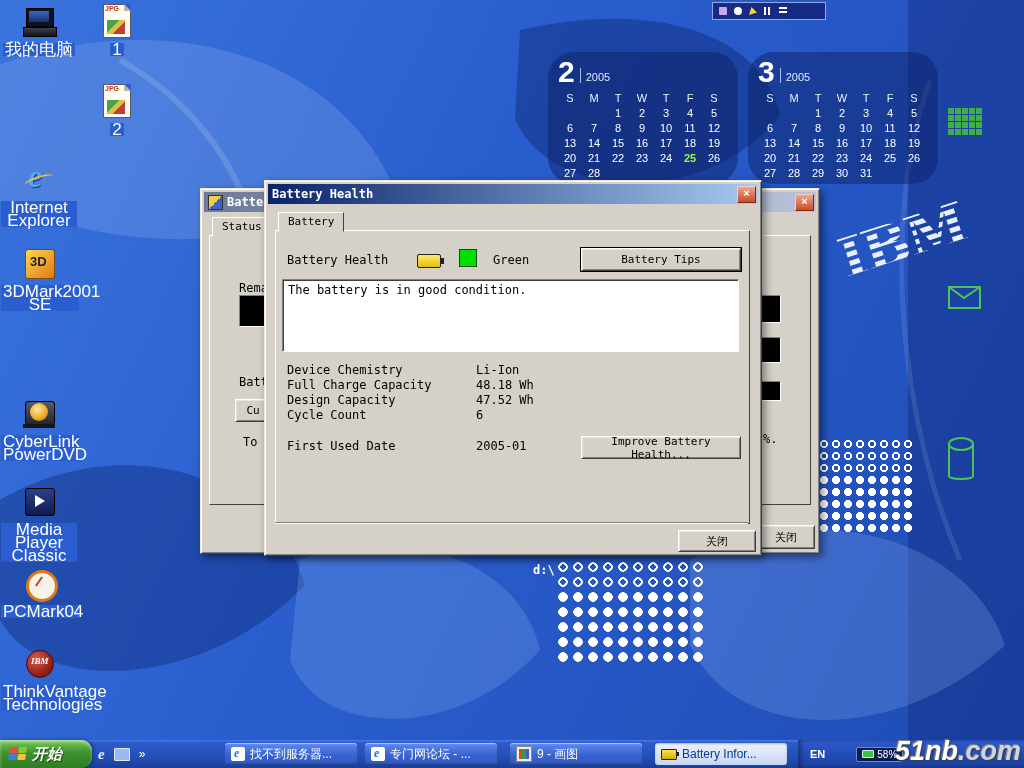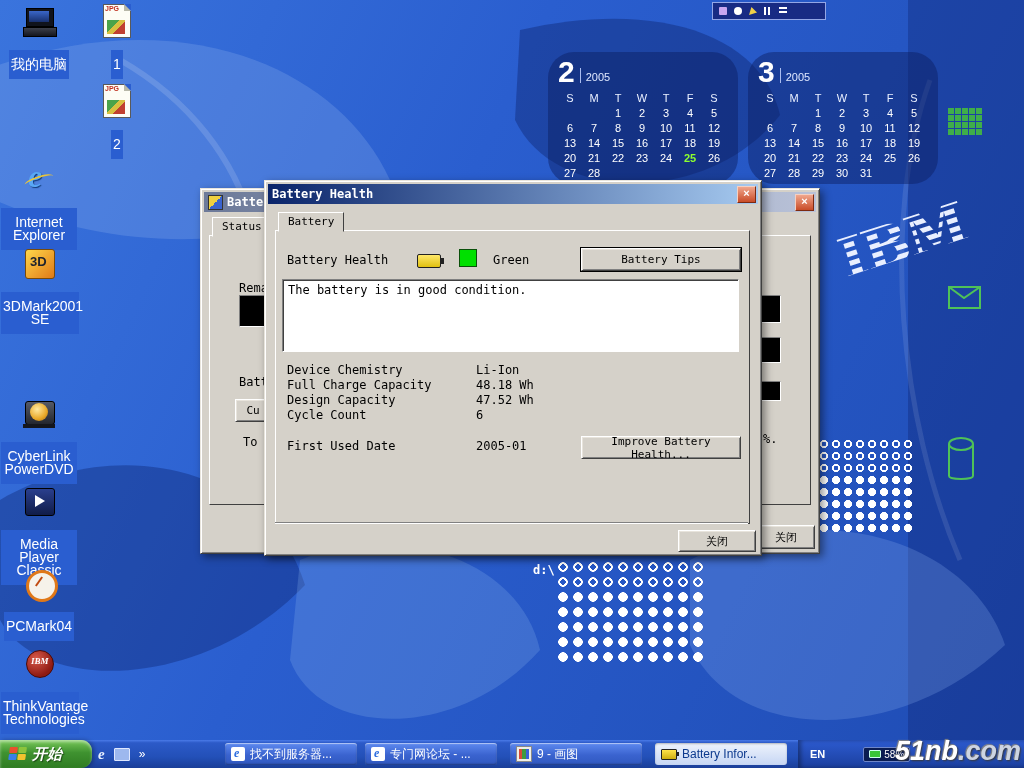--- a/index.html
+++ b/index.html
@@ -23,22 +23,22 @@
   .cal .mon{font-size:30px;font-weight:bold;line-height:28px;}
   .cal .vbar{width:1px;height:15px;background:#aabdf0;margin-bottom:3px;}
   .cal .yr{font-size:11px;padding-bottom:3px;color:#dfe8ff;}
   .cal .grid{display:grid;grid-template-columns:repeat(7,24px);row-gap:3px;margin-top:6px;font-size:11px;text-align:center;}
   .cal .dh{color:#eaf0ff;}
   .cal .d{color:#fff;}
   .cal .d.hl{color:#8cff2e;font-weight:bold;}
   
   .icon-block{position:absolute;width:76px;text-align:center;z-index:2;cursor:default;}
   .icon-block .art{width:34px;height:32px;margin:0 auto;position:relative;}
-  .icon-block .lbl{margin-top:12px;display:inline-block;background:#2a5ed0;color:#fff;
-     font-size:14px;line-height:13px;padding:8px 2px;max-width:74px;}
+  .icon-block .lbl{margin-top:5px;display:inline-block;background:#2a5ed0;color:#fff;
+     font-size:17px;line-height:13px;padding:0 2px;max-width:74px;}
   .page-icon{width:26px;height:32px;background:#fdfdf5;border:1px solid #5a5a5a;margin:0 auto;position:relative;}
   .page-icon .fold{position:absolute;right:-1px;top:-1px;width:0;height:0;border-left:7px solid #b8b8a8;border-top:7px solid #2a5ed0;}
   .page-icon .badge{position:absolute;left:1px;top:0;font-size:7px;font-weight:bold;color:#c03020;}
   .page-icon .thumb{position:absolute;left:3px;bottom:3px;width:18px;height:14px;background:linear-gradient(135deg,#4aa34a 0 40%,#d8c040 40% 60%,#c04030 60%);}
   
   .winframe{position:absolute;background:#d5d1c9;border:1px solid;border-color:#e8e4dc #404040 #404040 #e8e4dc;
     box-shadow:inset 1px 1px 0 #fff,inset -1px -1px 0 #808080,3px 3px 8px rgba(0,0,0,.45);}
   .titlebar{position:absolute;left:3px;right:3px;top:3px;height:20px;display:flex;align-items:center;gap:4px;
     padding:0 2px 0 4px;background:linear-gradient(90deg,#0a246a,#a6caf0);
     color:#fff;font:bold 12px "DejaVu Sans Mono",monospace;}
@@ -91,21 +91,21 @@
     box-shadow:inset 0 1px 2px rgba(0,0,0,.25);}
   .ticon{flex:0 0 auto;position:relative;}
   .ticon.ie{width:14px;height:14px;border-radius:2px;background:#fff;}
   .ticon.ie::before{content:"e";position:absolute;left:3px;top:-1px;font:bold italic 12px "Liberation Serif",serif;color:#2f6fe0;}
   .ticon.paint{width:14px;height:14px;background:#efefe6;border:1px solid #888;}
   .ticon.paint::before{content:"";position:absolute;inset:2px;background:linear-gradient(90deg,#d84838 0 34%,#3f9a3f 34% 67%,#3a5fd8 67%);}
   .ticon.battery{width:14px;height:9px;margin-top:1px;background:linear-gradient(#ffe34a,#cfae10);border:1px solid #222;border-radius:1px;}
   .ticon.battery::after{content:"";position:absolute;right:-3px;top:2px;width:2px;height:4px;background:#222;}
   #tray{position:absolute;right:0;top:0;height:28px;width:226px;
     background:linear-gradient(#2d5bd0,#1b3f9e);box-shadow:inset 3px 0 4px rgba(0,0,0,.35);
-    display:flex;align-items:center;gap:10px;padding-left:12px;box-sizing:border-box;color:#fff;}
+    display:flex;align-items:center;gap:3px;padding-left:12px;box-sizing:border-box;color:#fff;}
   #tray .lang{font-size:11px;font-weight:bold;}
   #batt-badge{display:flex;align-items:center;gap:3px;background:#0a1c52;border:1px solid #6f86c8;
     border-radius:2px;padding:1px 5px;font-size:10px;color:#fff;margin-left:28px;}
   #batt-badge .bi{width:10px;height:6px;background:#39c439;border:1px solid #cfe;border-radius:1px;}
   #watermark{position:absolute;right:3px;bottom:1px;z-index:12;font:bold italic 27px "Liberation Sans",sans-serif;
     color:#fff;text-shadow:1px 1px 2px #3a3a3a,-1px -1px 1px #888;}
   #watermark .suffix{color:#cdd4e2;font-weight:bold;}
   .drive-label{position:absolute;color:#fff;font:bold 12px "DejaVu Sans Mono",monospace;z-index:2;}
 </style>
 </head>

